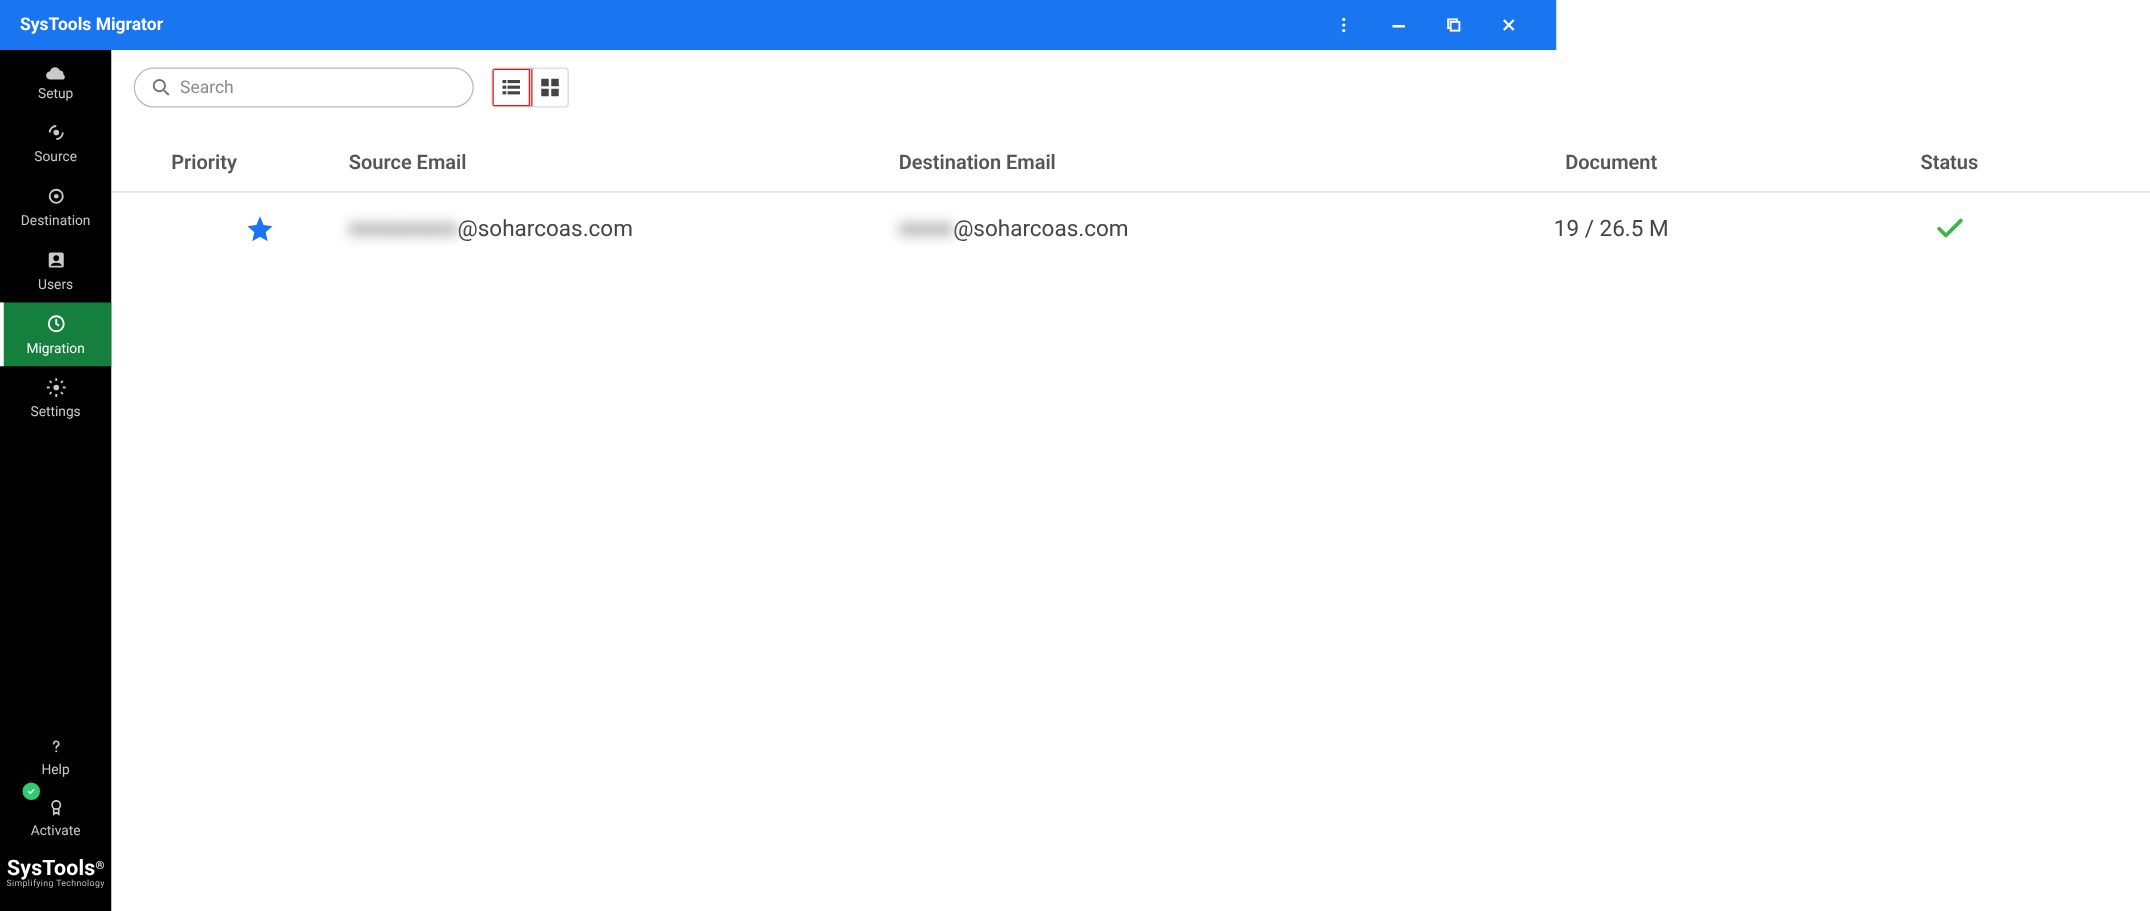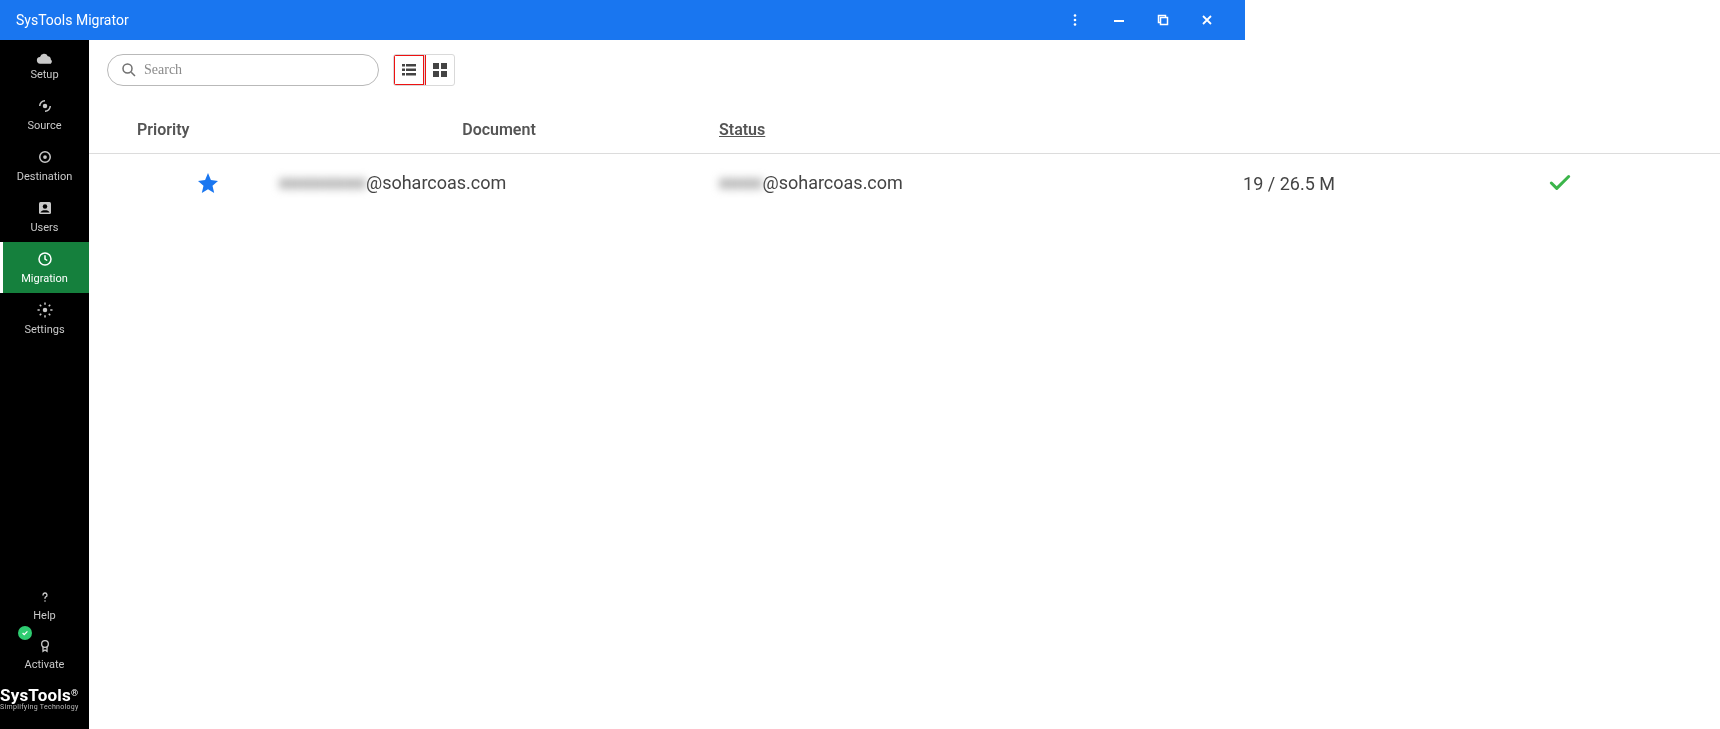--- a/index.html
+++ b/index.html
@@ -1,51 +1,51 @@
 <!DOCTYPE html>
 <html><head>
 <meta charset="utf-8">
 <style>
   * { box-sizing: border-box; margin: 0; padding: 0; font-family: -apple-system, BlinkMacSystemFont, "Segoe UI", Roboto, Arial, sans-serif; }
   html, body { width: 1720px; height: 729px; overflow: hidden; background: #fff; }
 
   .app { width: 1245px; height: 729px; display: flex; flex-direction: column; position: relative; }
 
   
-  .titlebar { background: #1976f0; color: #fff; height: 40px; display: flex; align-items: center; padding: 0 16px; font-size: 14px; font-weight: 400; }
+  .titlebar { background: #1976f0; color: #fff; height: 40px; display: flex; align-items: center; padding: 0 16px; font-size: 14px; font-weight: 700; }
   .titlebar .spacer { flex: 1; }
   .titlebar .win-btn { width: 44px; height: 40px; display: flex; align-items: center; justify-content: center; cursor: pointer; }
   .titlebar svg { display: block; }
 
   .body-wrap { flex: 1; display: flex; min-height: 0; }
 
   
   .sidebar { width: 89px; background: #000; color: #c9c9c9; display: flex; flex-direction: column; align-items: stretch; font-size: 11px; position: relative; }
   .side-item { display: flex; flex-direction: column; align-items: center; justify-content: space-between; padding: 8px 0 8px; cursor: pointer; color: #c9c9c9; }
   .side-item.first { padding-top: 10px; }
   .side-item svg { margin-bottom: 4px; }
   .side-item span { font-size: 11px; }
   .side-item.active { background: #15803d; color: #fff; position: relative; }
   .side-item.active::before { content:""; position:absolute; left:0; top:0; bottom:0; width:3px; background:#fff; }
   .side-spacer { flex: 1; }
   .side-bottom { padding-bottom: 8px; }
-  .brand { text-align: left; padding: 6px 0 10px; color:#fff; }
+  .brand { text-align: center; padding: 6px 0 10px; color:#fff; }
   .brand .big { font-size: 17px; font-weight: 700; letter-spacing: .2px; }
   .brand .reg { font-size: 9px; vertical-align: super; }
   .brand .sub { font-size: 7px; color:#bdbdbd; margin-top:-2px; letter-spacing:.3px; }
   .activate-dot { position: relative; }
   .activate-dot .dot { position:absolute; left:18px; top:-4px; width:14px; height:14px; border-radius:50%; background:#2ecc71; display:flex; align-items:center; justify-content:center; }
   .activate-dot .dot svg { margin:0; }
 
   
   .main { flex: 1; background:#fff; display:flex; flex-direction:column; min-width:0; }
   .toolbar { display:flex; align-items:center; padding: 14px 18px 14px 18px; gap: 12px; }
 
   .search { display:flex; align-items:center; width: 272px; height:32px; border:1px solid #b9b9b9; border-radius:18px; padding:0 12px; color:#6f6f6f; }
-  .search input { border:none; outline:none; flex:1; font-size:14px; background:transparent; color:#444;font-family:Liberation Serif, serif; }
+  .search input { border:none; outline:none; flex:1; font-size:14px; background:transparent; color:#444; }
   .search input::placeholder { color:#8a8a8a; }
 
   .view-toggle { display:flex; border:1px solid #d9d9d9; border-radius:3px; overflow:hidden; margin-left:2px; }
   .view-toggle .vbtn { width:30px; height:30px; display:flex; align-items:center; justify-content:center; cursor:pointer; }
   .view-toggle .vbtn + .vbtn { border-left:1px solid #d9d9d9; }
   .view-toggle .vbtn.active-outline { outline:3px solid #e11; outline-offset:-1px; }
 
   .status-tabs { display:flex; border:1px solid #d9d9d9; border-radius:3px; overflow:hidden; margin-left:6px; }
   .status-tabs .stab { padding: 7px 14px; font-size:12px; color:#5a5a5a; cursor:pointer; background:#fff; }
   .status-tabs .stab + .stab { border-left:1px solid #d9d9d9; }
@@ -218,22 +218,24 @@
 
         <div class="grow"></div>
 
       </div>
     </div>
   </div>
 
   <div class="table-wrap">
     <div class="thead">
       <div class="cell">Priority</div>
+      <div class="cell sm">Source Email</div>
+      <div class="cell sm">Destination Email</div>
       <div class="cell sm doc-cell">Document</div>
-      <div class="cell sm" style="text-align:left;text-decoration:underline;">Status</div>
+      <div class="cell sm" style="text-align:center;">Status</div>
     </div>
 
     <div class="trow">
       <div class="cell priority-cell">
         <svg width="24" height="24" viewBox="0 0 24 24">
             <path d="M12 2l2.9 6.9L22 10l-5.5 4.8L18.2 22 12 18.3 5.8 22l1.7-7.2L2 10l7.1-1.1z" fill="#1976f0"></path>
           </svg>
       </div>
       <div class="cell sm">
         <span class="blur">■■■■■■■■</span><span>@soharcoas.com</span>

